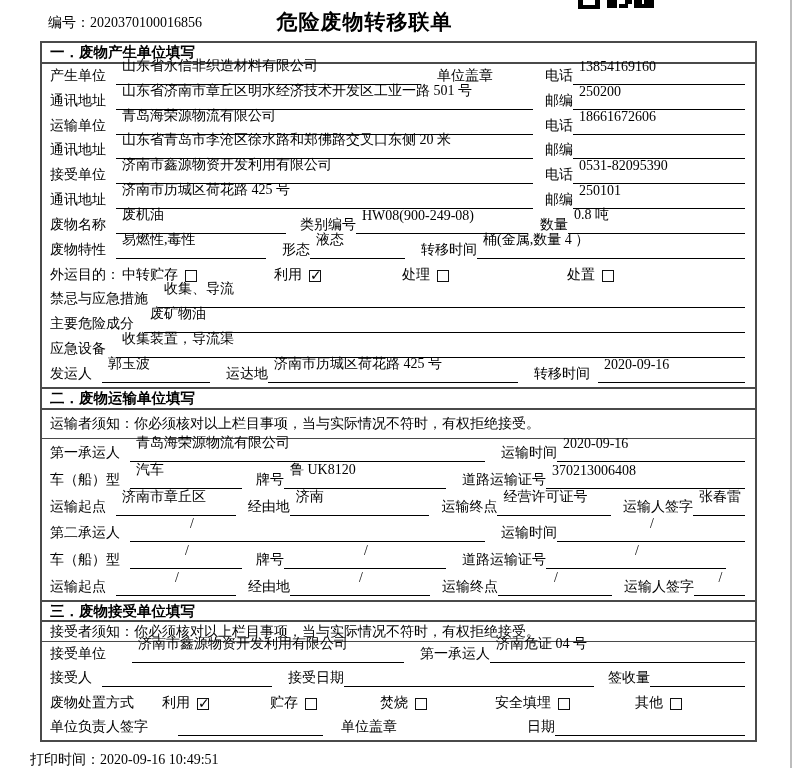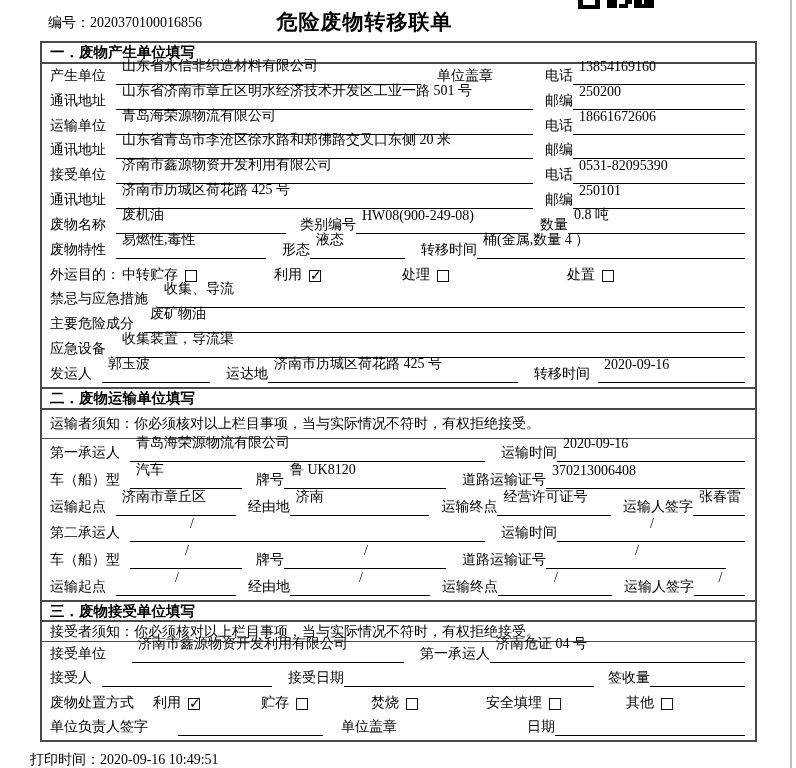--- a/index.html
+++ b/index.html
@@ -261,21 +261,21 @@
   <div class="row r3">
     <span class="lbl">接受人</span>
     <span class="u" style="width:170px"></span>
     <span class="lbl" style="margin-left:16px;margin-right:0">接受日期</span>
     <span class="u" style="width:250px"></span>
     <span class="lbl" style="margin-left:14px;margin-right:0">签收量</span>
     <span class="u flex1"></span>
   </div>
 
   <div class="row r3">
-    <span class="lbl" style="margin-right:19px">废物处置方式</span>
+    <span class="lbl" style="margin-right:28px">废物处置方式</span>
     <span class="opt" style="width:108px">
       <span>利用</span>
       <span class="cb checked"></span>
     </span>
     <span class="opt" style="width:110px">
       <span>贮存</span>
       <span class="cb"></span>
     </span>
     <span class="opt" style="width:115px">
       <span>焚烧</span>

